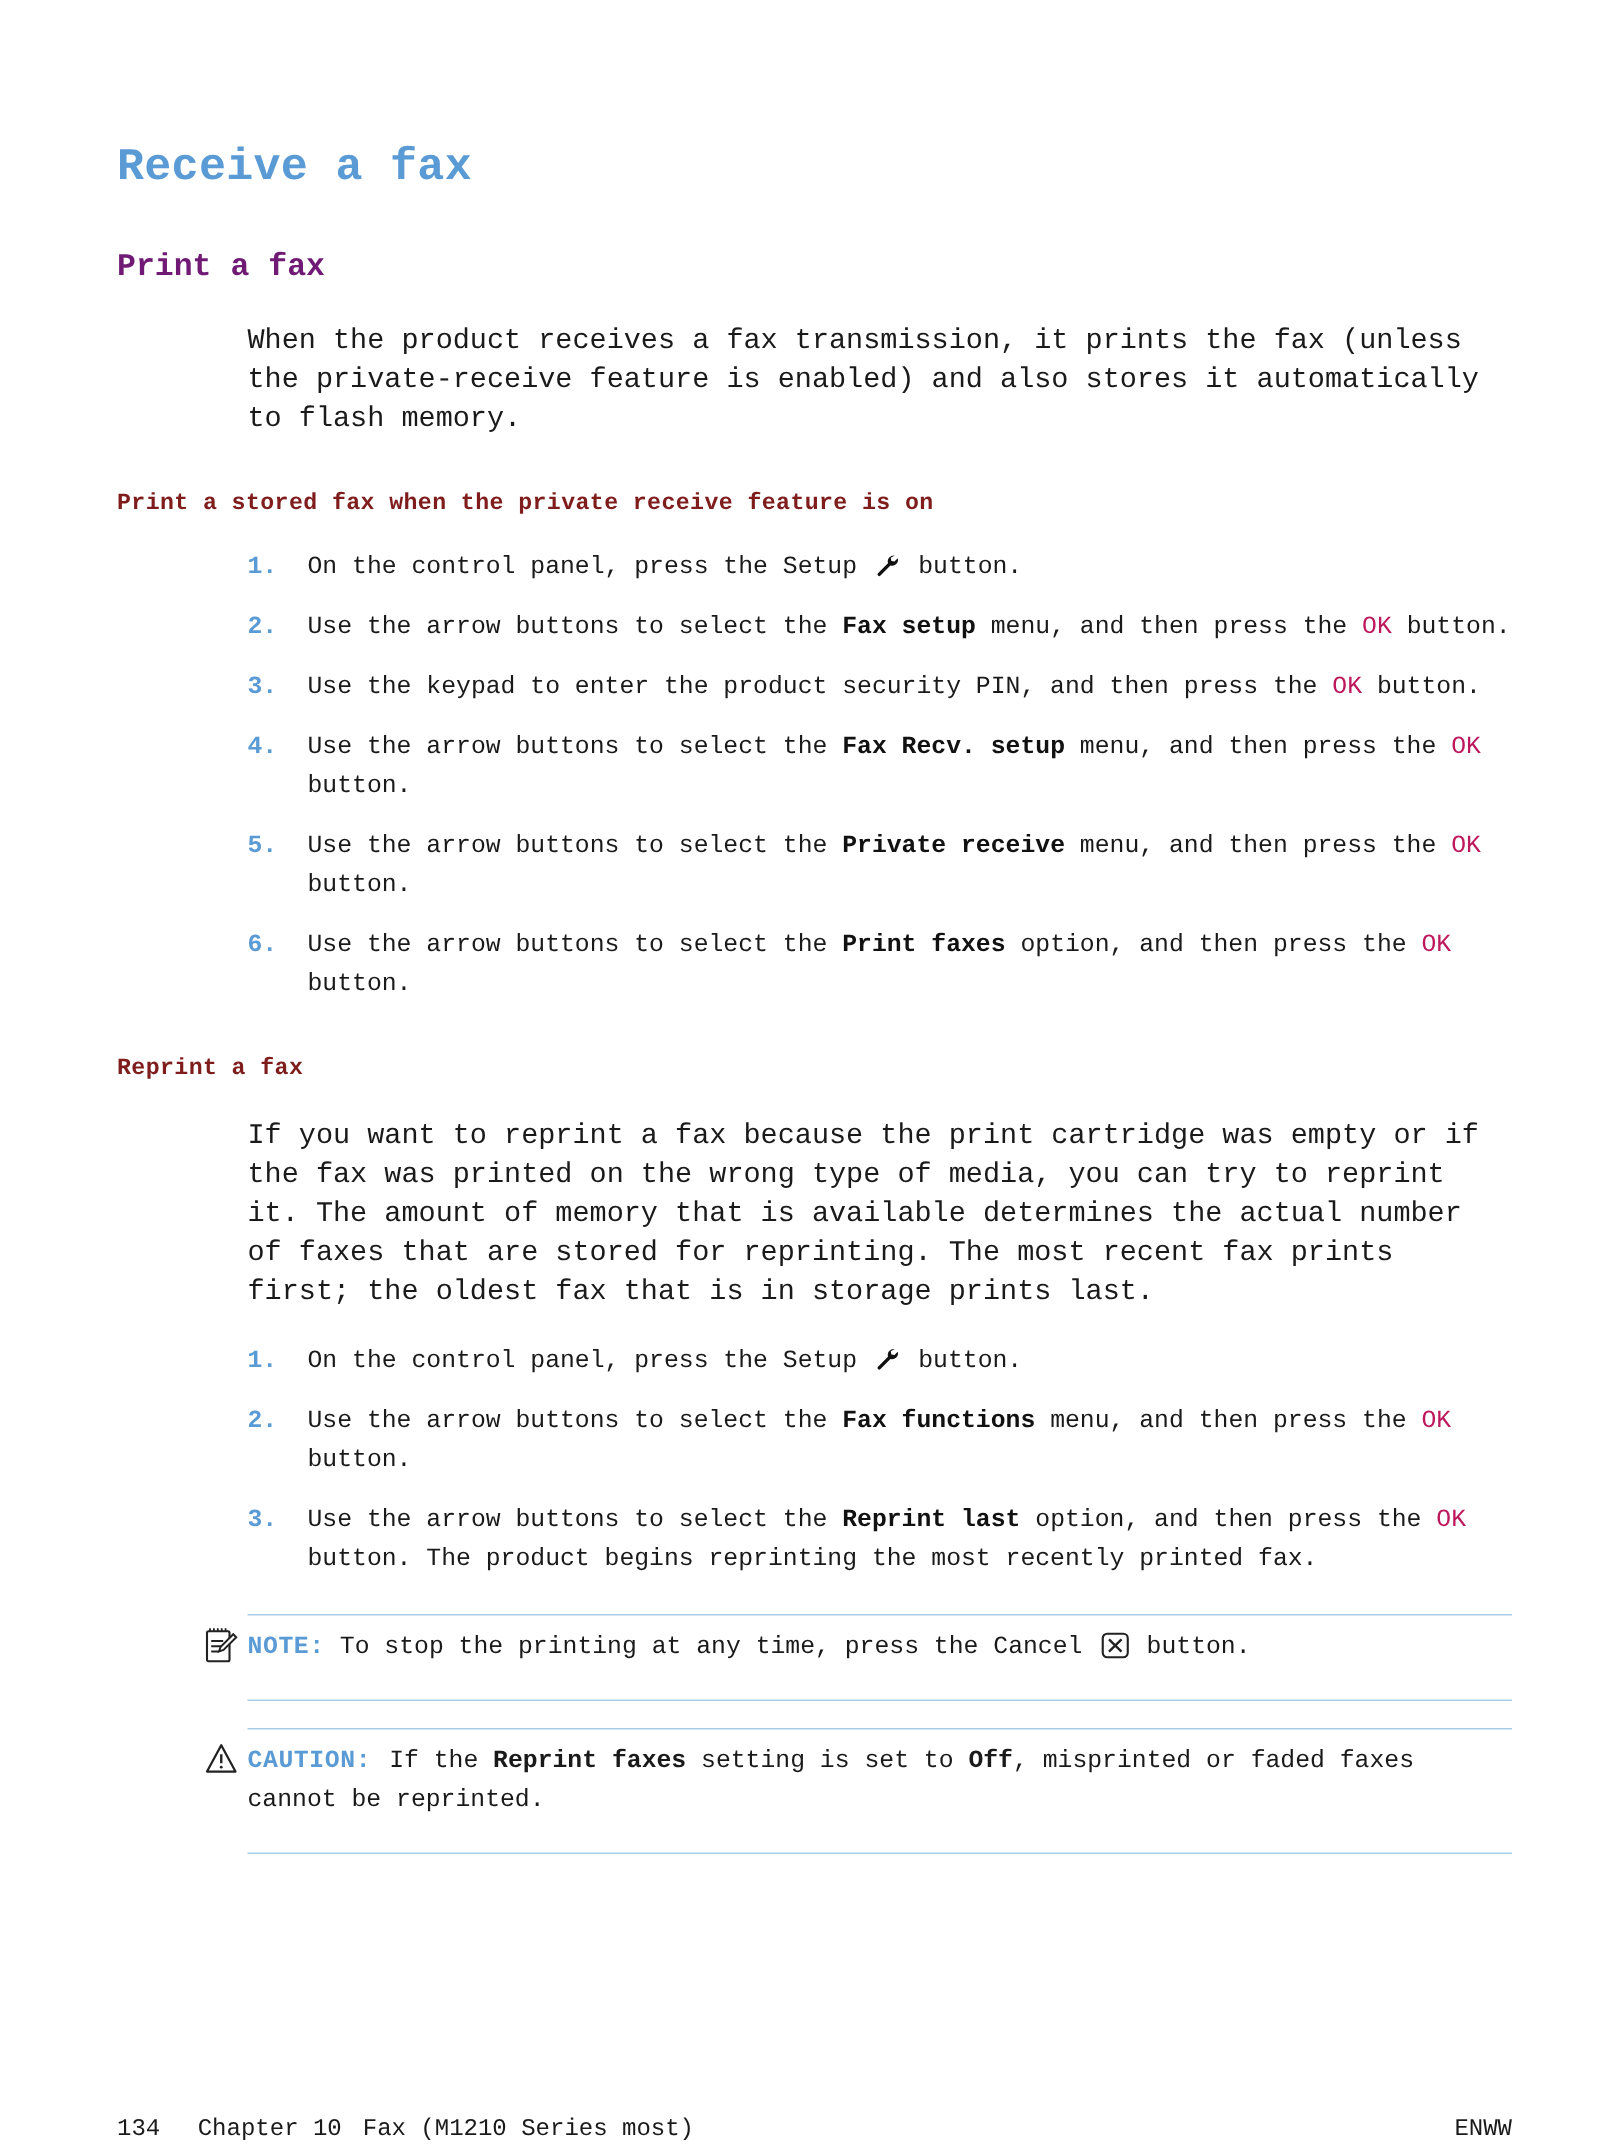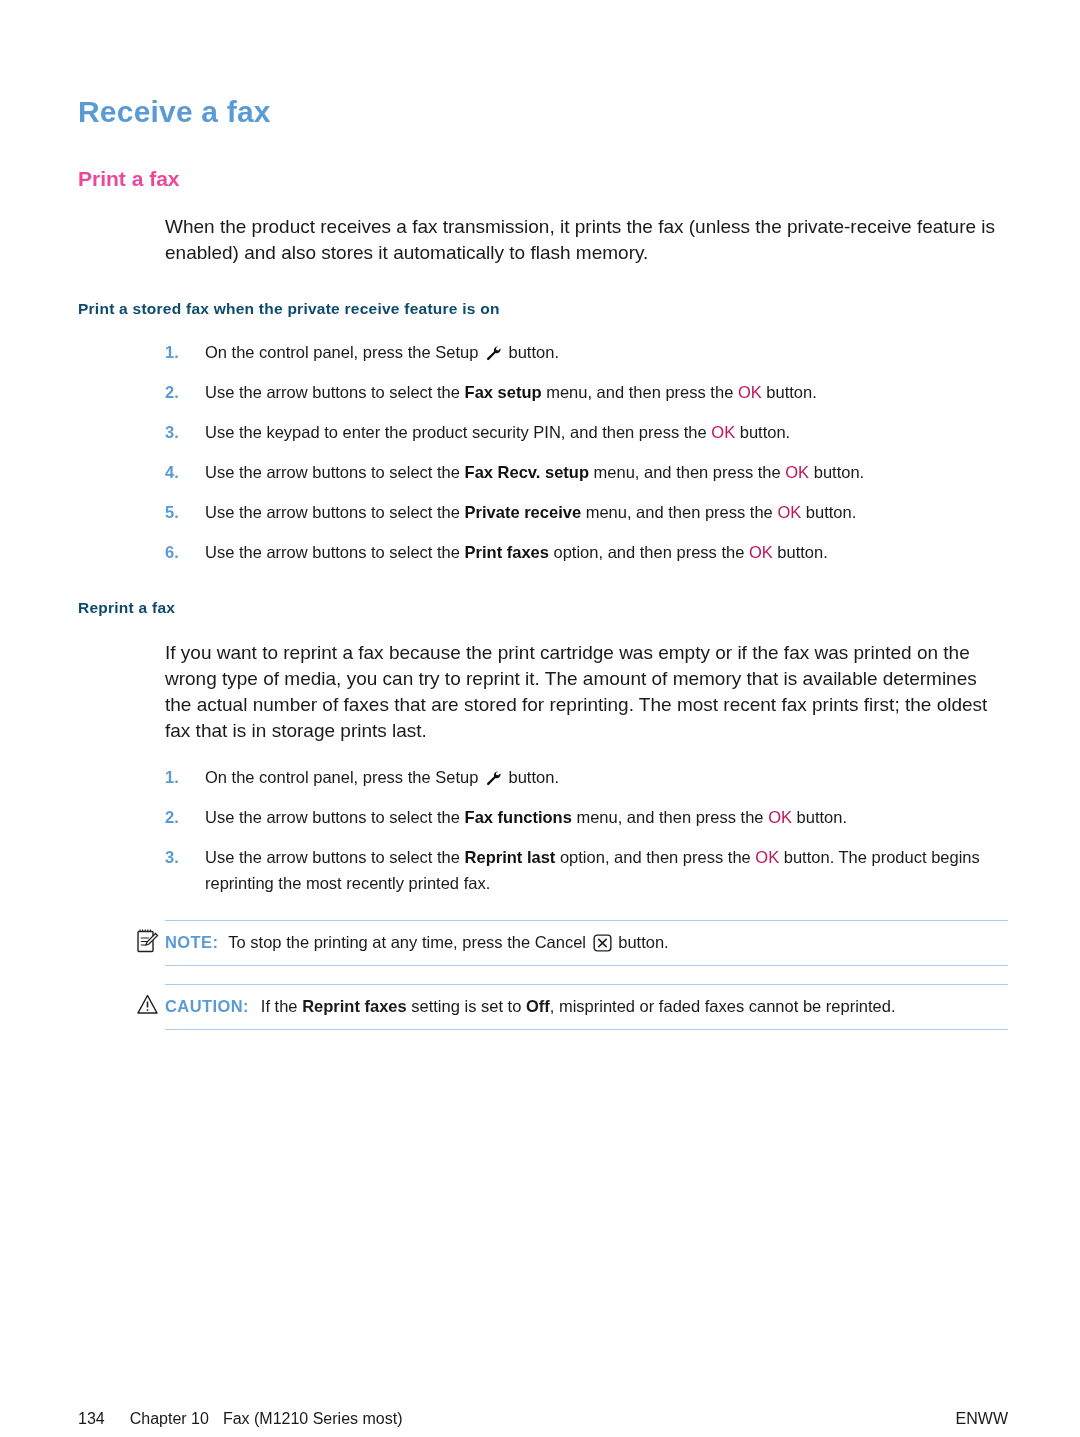--- a/index.html
+++ b/index.html
@@ -5,21 +5,21 @@
   html, body {
     margin: 0;
     padding: 0;
     background: #ffffff;
   }
   .page {
     position: relative;
     width: 1080px;
     height: 1437px;
     background: #ffffff;
-    font-family: Liberation Sans, sans-serif;
+    font-family: Liberation Mono, monospace;
     color: #1a1a1a;
     overflow: hidden;
   }
 
   
   .content {
     position: absolute;
     left: 78px;
     top: 94px;
     width: 930px;
@@ -30,28 +30,28 @@
     font-size: 30px;
     font-weight: bold;
     color: #5b9bd5;
     margin: 0 0 0 0;
     letter-spacing: 0.2px;
     line-height: 36px;
   }
   h2.doc-h2 {
     font-size: 21px;
     font-weight: bold;
-    color: #ec4899;
+    color: #701a75;
     margin: 36px 0 0 0;
     line-height: 26px;
   }
   h3.doc-h3 {
     font-size: 15.5px;
     font-weight: bold;
-    color: #0c4a6e;
+    color: #7f1d1d;
     margin: 33px 0 0 0;
     letter-spacing: 0.25px;
     line-height: 20px;
   }
 
   
   p.body {
     font-size: 19px;
     line-height: 26px;
     margin: 22px 0 0 87px;
@@ -99,21 +99,21 @@
     height: 18px;
     margin: 0 2px;
   }
 
   
   .admon {
     margin-top: 24px;
     position: relative;
     border-top: 1.5px solid #a9cdea;
     border-bottom: 1.5px solid #a9cdea;
-    padding: 8px 0 10px 0;
+    padding: 8px 0 22px 0;
     margin-left: 87px;
     width: 843px;
   }
   .admon.caution { margin-top: 18px; }
   .admon .glyph {
     position: absolute;
     left: -29px;
     top: 7px;
     width: 24px;
     height: 26px;

